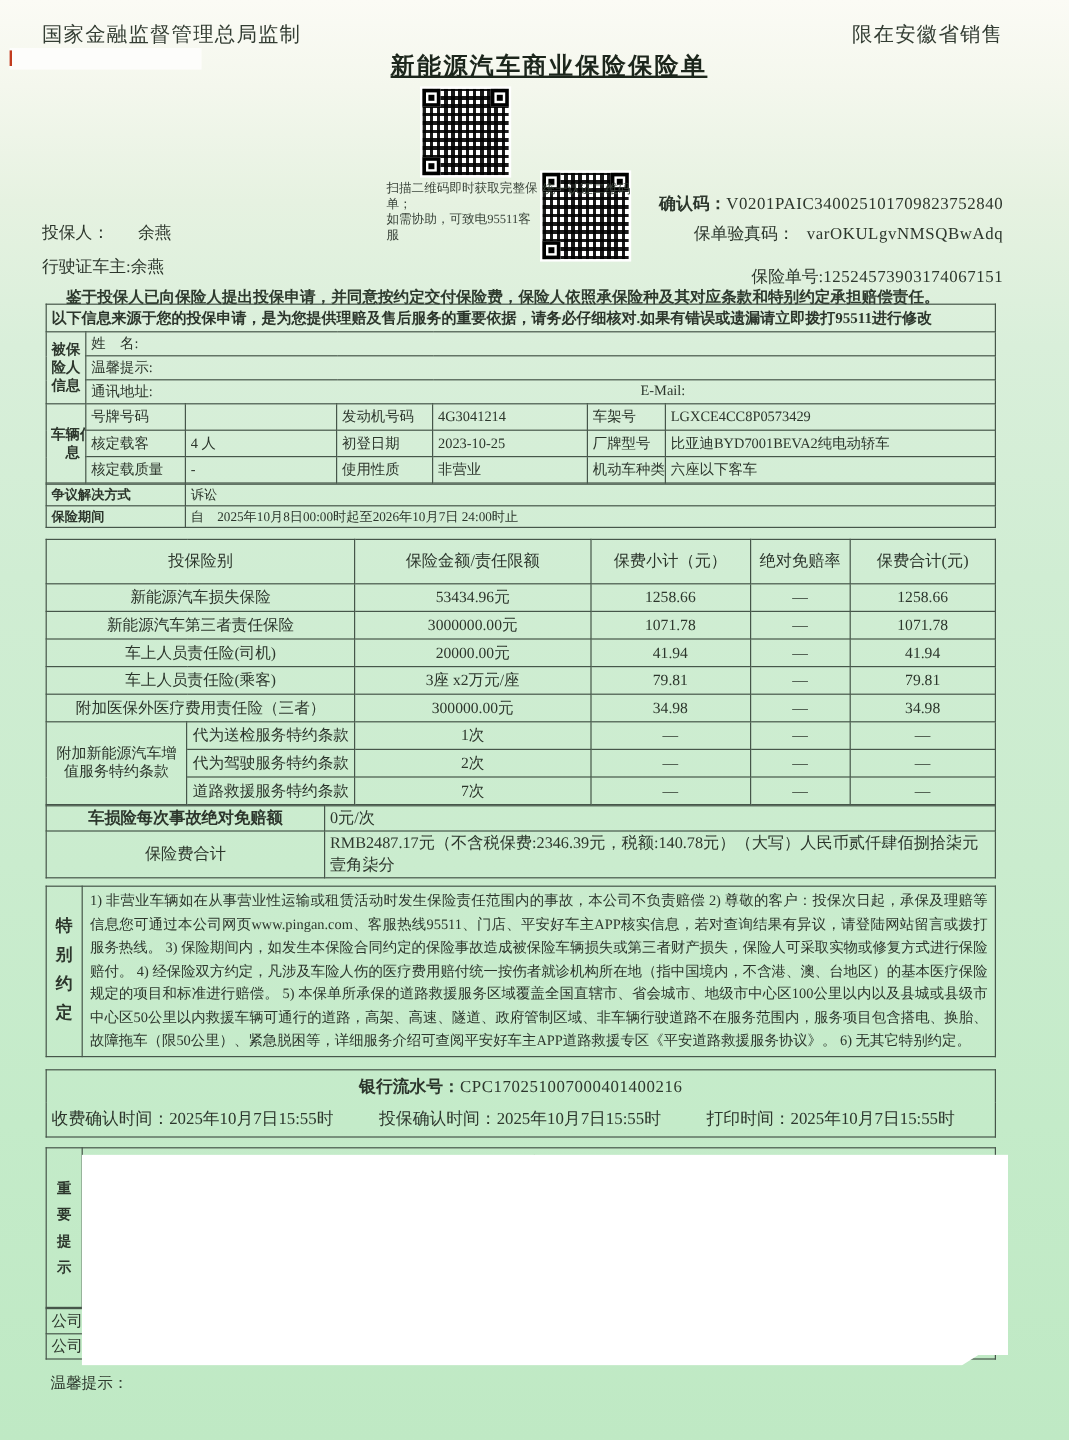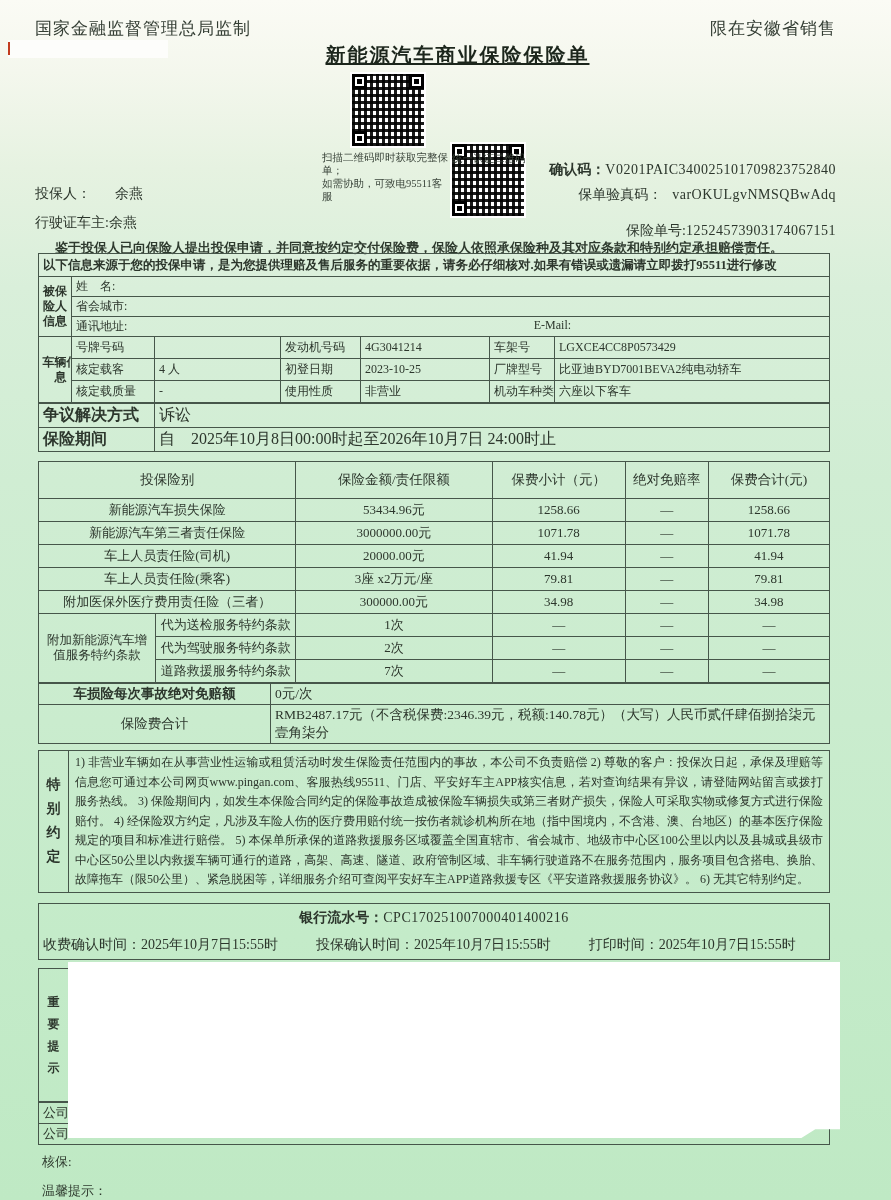--- a/index.html
+++ b/index.html
@@ -27,21 +27,21 @@
   
   .doccol{left:38px;top:253px;width:792px;}
   table{border-collapse:collapse;width:792px;table-layout:fixed;}
   td,th{border:1px solid #46564a;font-size:12px;font-weight:normal;padding:1px 4px;color:#2c362c;overflow:hidden;white-space:nowrap;}
   .vlabel{font-weight:bold;text-align:center;white-space:normal;line-height:15px;padding:0 3px;}
   .notice{font-weight:bold;font-size:12.5px;height:20px;}
   .info-row td{height:17px;}
   .veh td{height:19px;}
   .rel{position:relative;}
   .email{position:absolute;left:61%;top:1px;}
-  .small-row td{height:13px;font-size:16px;}
+  .small-row td{height:13px;font-size:11px;}
   .prem{margin-top:9px;}
   .prem th{height:34px;font-size:13.5px;text-align:center;}
   .prem td{height:20px;font-size:13px;text-align:center;}
   .prem .c-name{text-align:center;}
   .prem .group{white-space:normal;line-height:15px;font-size:12.5px;text-align:center;}
   .dedtot td{font-size:13.5px;}
   .dedtot .lab{text-align:center;}
   .dedtot .tot-val{white-space:normal;line-height:18px;height:36px;}
   .special td{white-space:normal;}
   .special .txt{font-size:12px;line-height:19.5px;text-align:justify;padding:2px 6px;}
@@ -115,21 +115,21 @@
         </colgroup>
       <tbody>
           <tr>
             <td class="notice" colspan="7">以下信息来源于您的投保申请，是为您提供理赔及售后服务的重要依据，请务必仔细核对.如果有错误或遗漏请立即拨打95511进行修改</td>
           </tr>
       <tr class="info-row">
         <td class="vlabel" rowspan="3"><span style="display:inline-block;width:2.1em;white-space:normal;">被保险人信息</span></td>
         <td colspan="6">姓　名:</td>
       </tr>
       <tr class="info-row">
-            <td colspan="6">省会城市:</td>
+            <td colspan="6">温馨提示:</td>
           </tr>
       <tr class="info-row">
             <td colspan="6" class="rel"><span>通讯地址:</span><span class="email">E-Mail:</span></td>
           </tr>
       <tr class="veh">
         <td class="vlabel" rowspan="3"><span style="display:inline-block;width:3.1em;white-space:normal;">车辆信息</span></td>
         <td>号牌号码</td>
         <td></td>
         <td>发动机号码</td>
         <td>4G3041214</td>
@@ -313,19 +313,18 @@
     <table class="partials">
       <tbody>
           <tr>
             <td>公司</td>
           </tr>
       <tr>
             <td>公司</td>
           </tr>
     </tbody>
       </table>
-    <div class="foot-line" style="margin-top:8px;padding-left:4px;">核保:</div>
     <div class="foot-line" style="margin-top:11px;padding-left:4px;">温馨提示：</div>
   </div>
 
   <div class="abs overlay"></div>
 
 </div>
 
 </body></html>

